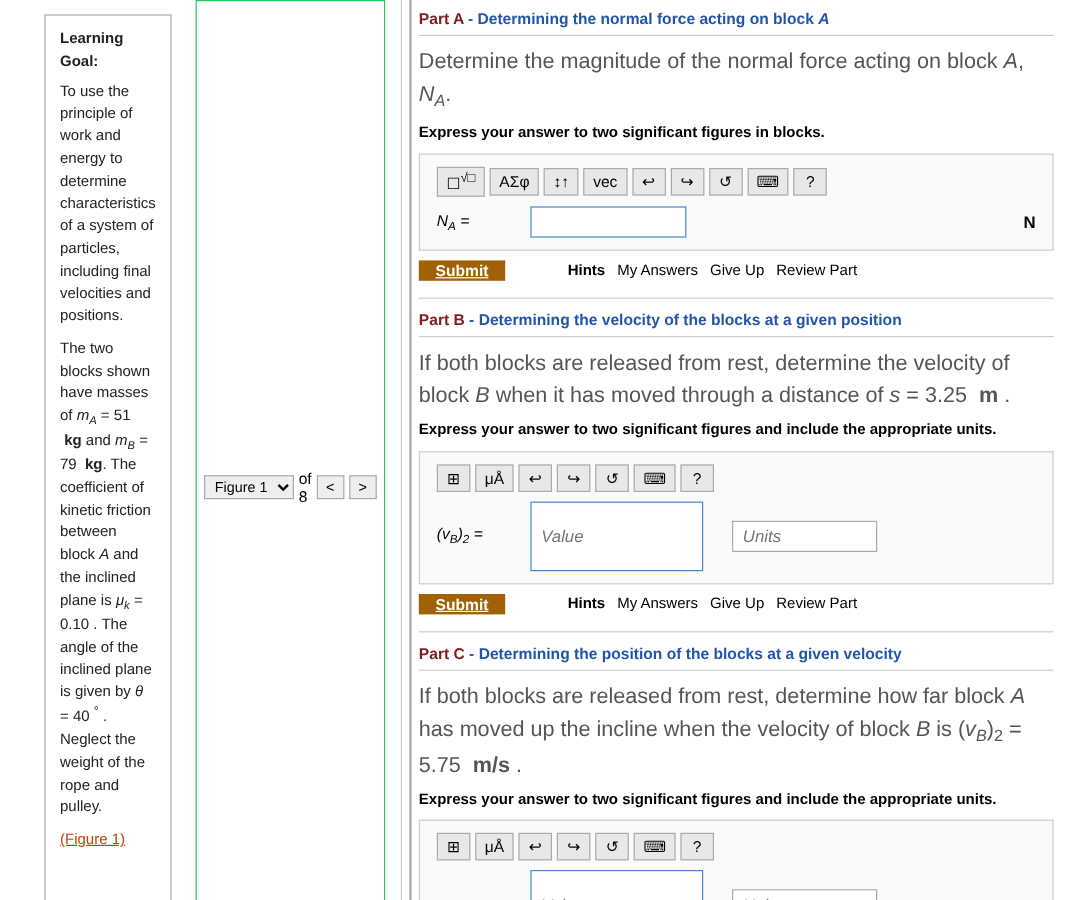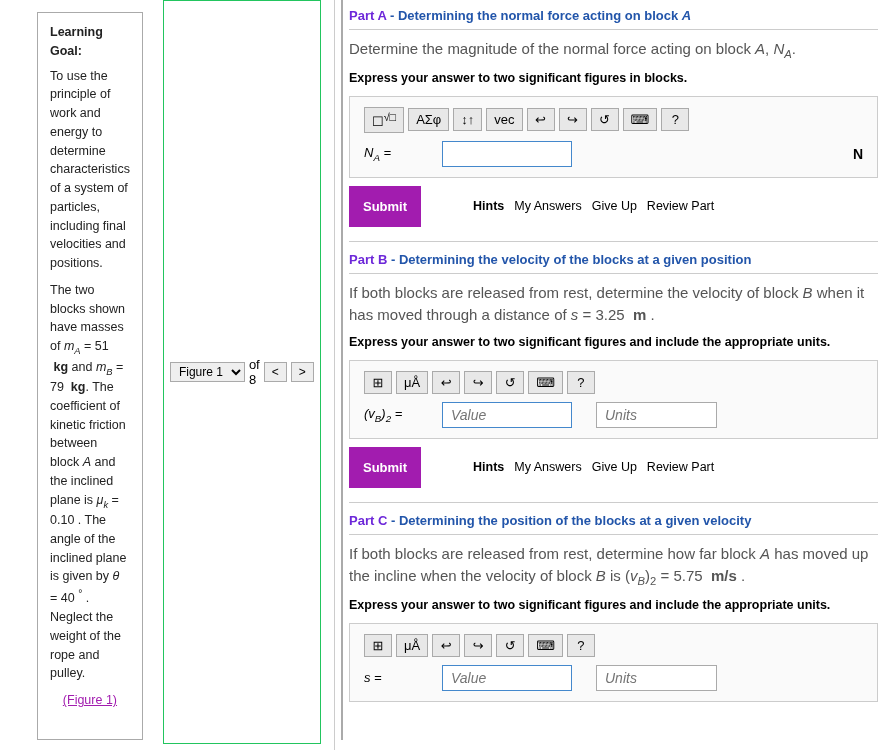--- a/index.html
+++ b/index.html
@@ -17,21 +17,21 @@
     .learning-goal-box {
       border: 1px solid #aaa;
       margin: 12px 10px 10px 10px;
       padding: 10px 12px;
       font-size: 12.5px;
       line-height: 1.5;
       color: #222;
     }
     .learning-goal-box .title { font-weight: bold; margin-bottom: 6px; }
     .learning-goal-box p { margin-bottom: 8px; }
-    .learning-goal-box .fig-link { color: #a21caf; text-decoration: underline; cursor: pointer; display: block; text-align: center; margin-top: 4px; }
+    .learning-goal-box .fig-link { color: #c2410c; text-decoration: underline; cursor: pointer; display: block; margin-top: 4px; }
 
     .figure-controls {
       display: flex;
       align-items: center;
       border: 1px solid #22c55e;
       margin: 0 10px 6px 10px;
       padding: 3px 6px;
       gap: 4px;
     }
     .figure-controls select {
@@ -64,24 +64,24 @@
     }
     .part-header {
       font-size: 13px;
       font-weight: bold;
       color: #2255aa;
       margin-bottom: 4px;
       border-bottom: 1px solid #ccc;
       padding-bottom: 6px;
       margin-bottom: 8px;
     }
-    .part-header .part-label { color: #6d28d9; font-weight: bold; }
+    .part-header .part-label { color: #7f1d1d; font-weight: bold; }
     .part-header .part-desc { color: #2255aa; font-weight: bold; }
 
-    .description { font-size: 15px; color: #555; margin-bottom: 6px; line-height: 1.5; }
+    .description { font-size: 18px; color: #555; margin-bottom: 6px; line-height: 1.5; }
     .instruction { font-size: 12.5px; font-weight: bold; color: #000; margin-bottom: 8px; line-height: 1.5; }
 
     .answer-box {
       border: 1px solid #ccc;
       padding: 10px 14px;
       margin-bottom: 8px;
       background: #fafafa;
     }
 
     .toolbar {
@@ -107,23 +107,23 @@
       margin-top: 4px;
     }
     .answer-label {
       font-size: 13px;
       font-style: italic;
       margin-right: 4px;
       min-width: 50px;
     }
     .answer-input {
       border: 1px solid #4488cc;
-      padding: 4px 8px;
+      padding: 20px 8px;
       font-size: 14px;
-      width: 130px;
+      width: 144px;
       outline: none;
       background: #fff;
       color: #999;
       font-style: italic;
     }
     .answer-input-plain {
       border: 1px solid #4488cc;
       padding: 4px 8px;
       font-size: 14px;
       width: 130px;
@@ -145,27 +145,28 @@
       margin-left: auto;
     }
 
     .action-row {
       display: flex;
       align-items: center;
       gap: 10px;
       margin-top: 8px;
     }
     .submit-btn {
-      background: #a21caf;
+      background: #a16207;
       color: #fff;
       border: none;
-      padding: 13px 14px;
+      padding: 1px 14px;
       font-size: 13px;
       font-weight: bold;
       cursor: pointer;
+      text-decoration: underline;
     }
     .action-link {
       color: #000;
       text-decoration: none;
       font-size: 12.5px;
       cursor: pointer;
     }
     .action-link.hint { font-weight: bold; margin-left: 42px; }
 
     .part-section { margin-bottom: 14px; }

